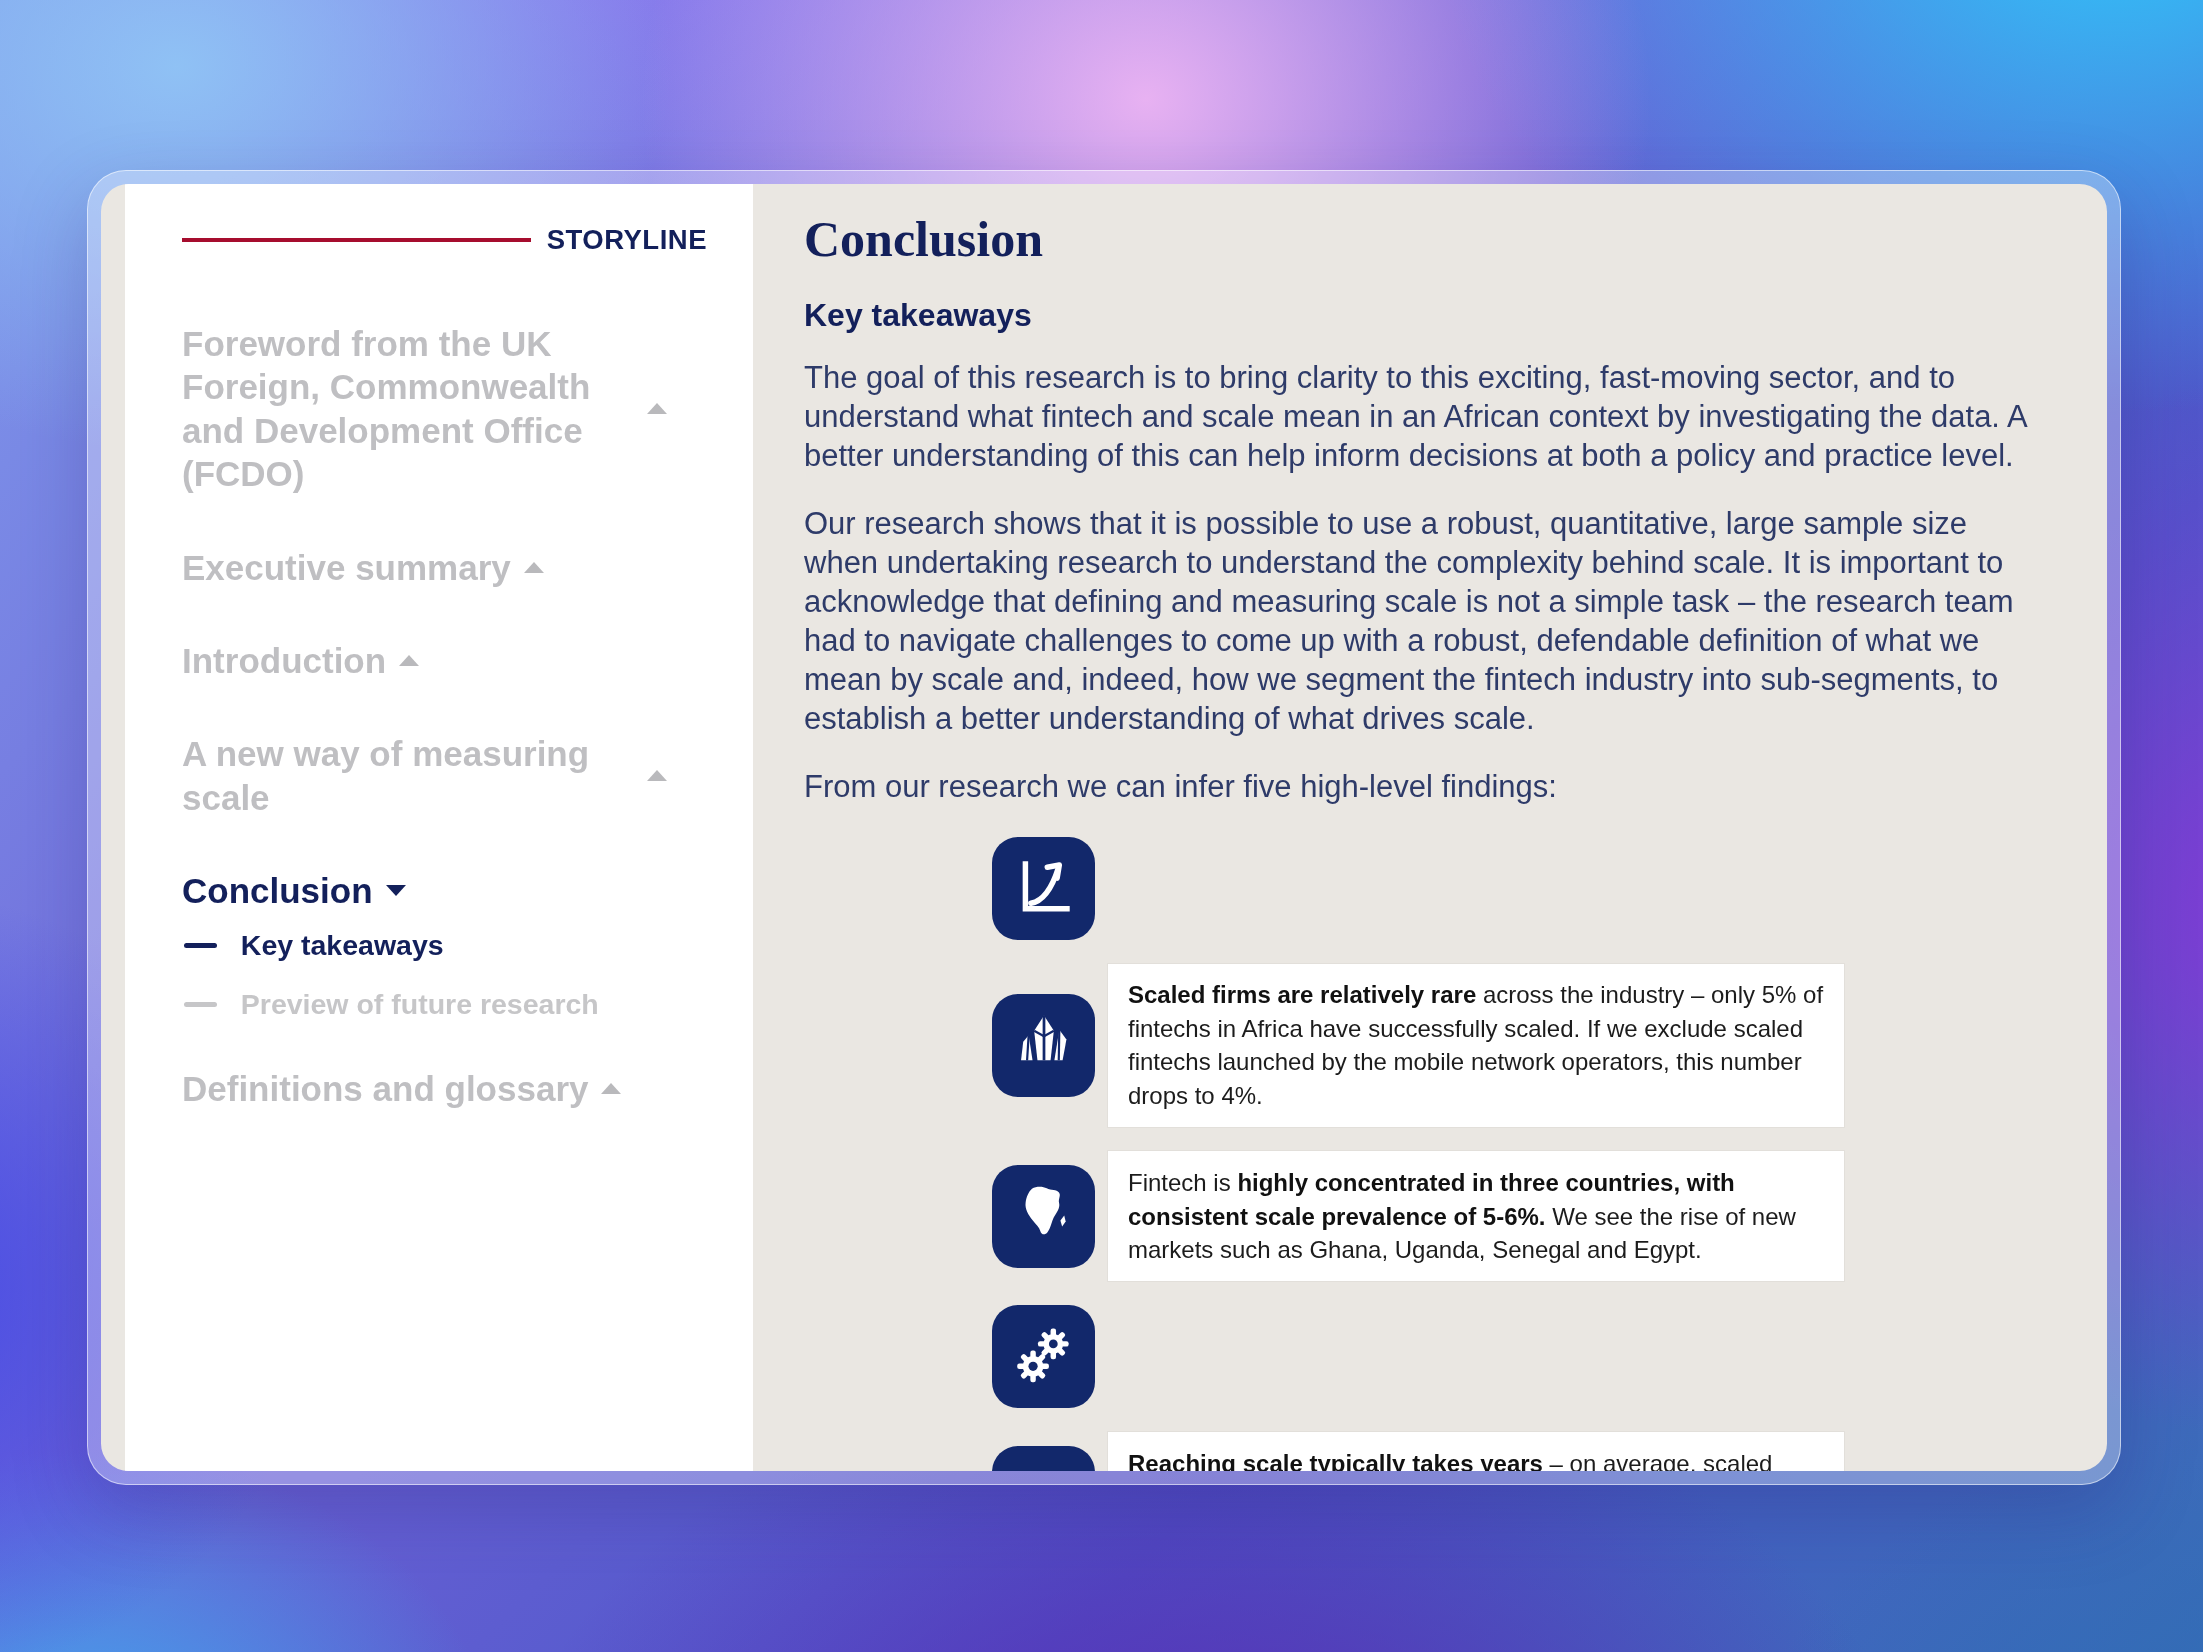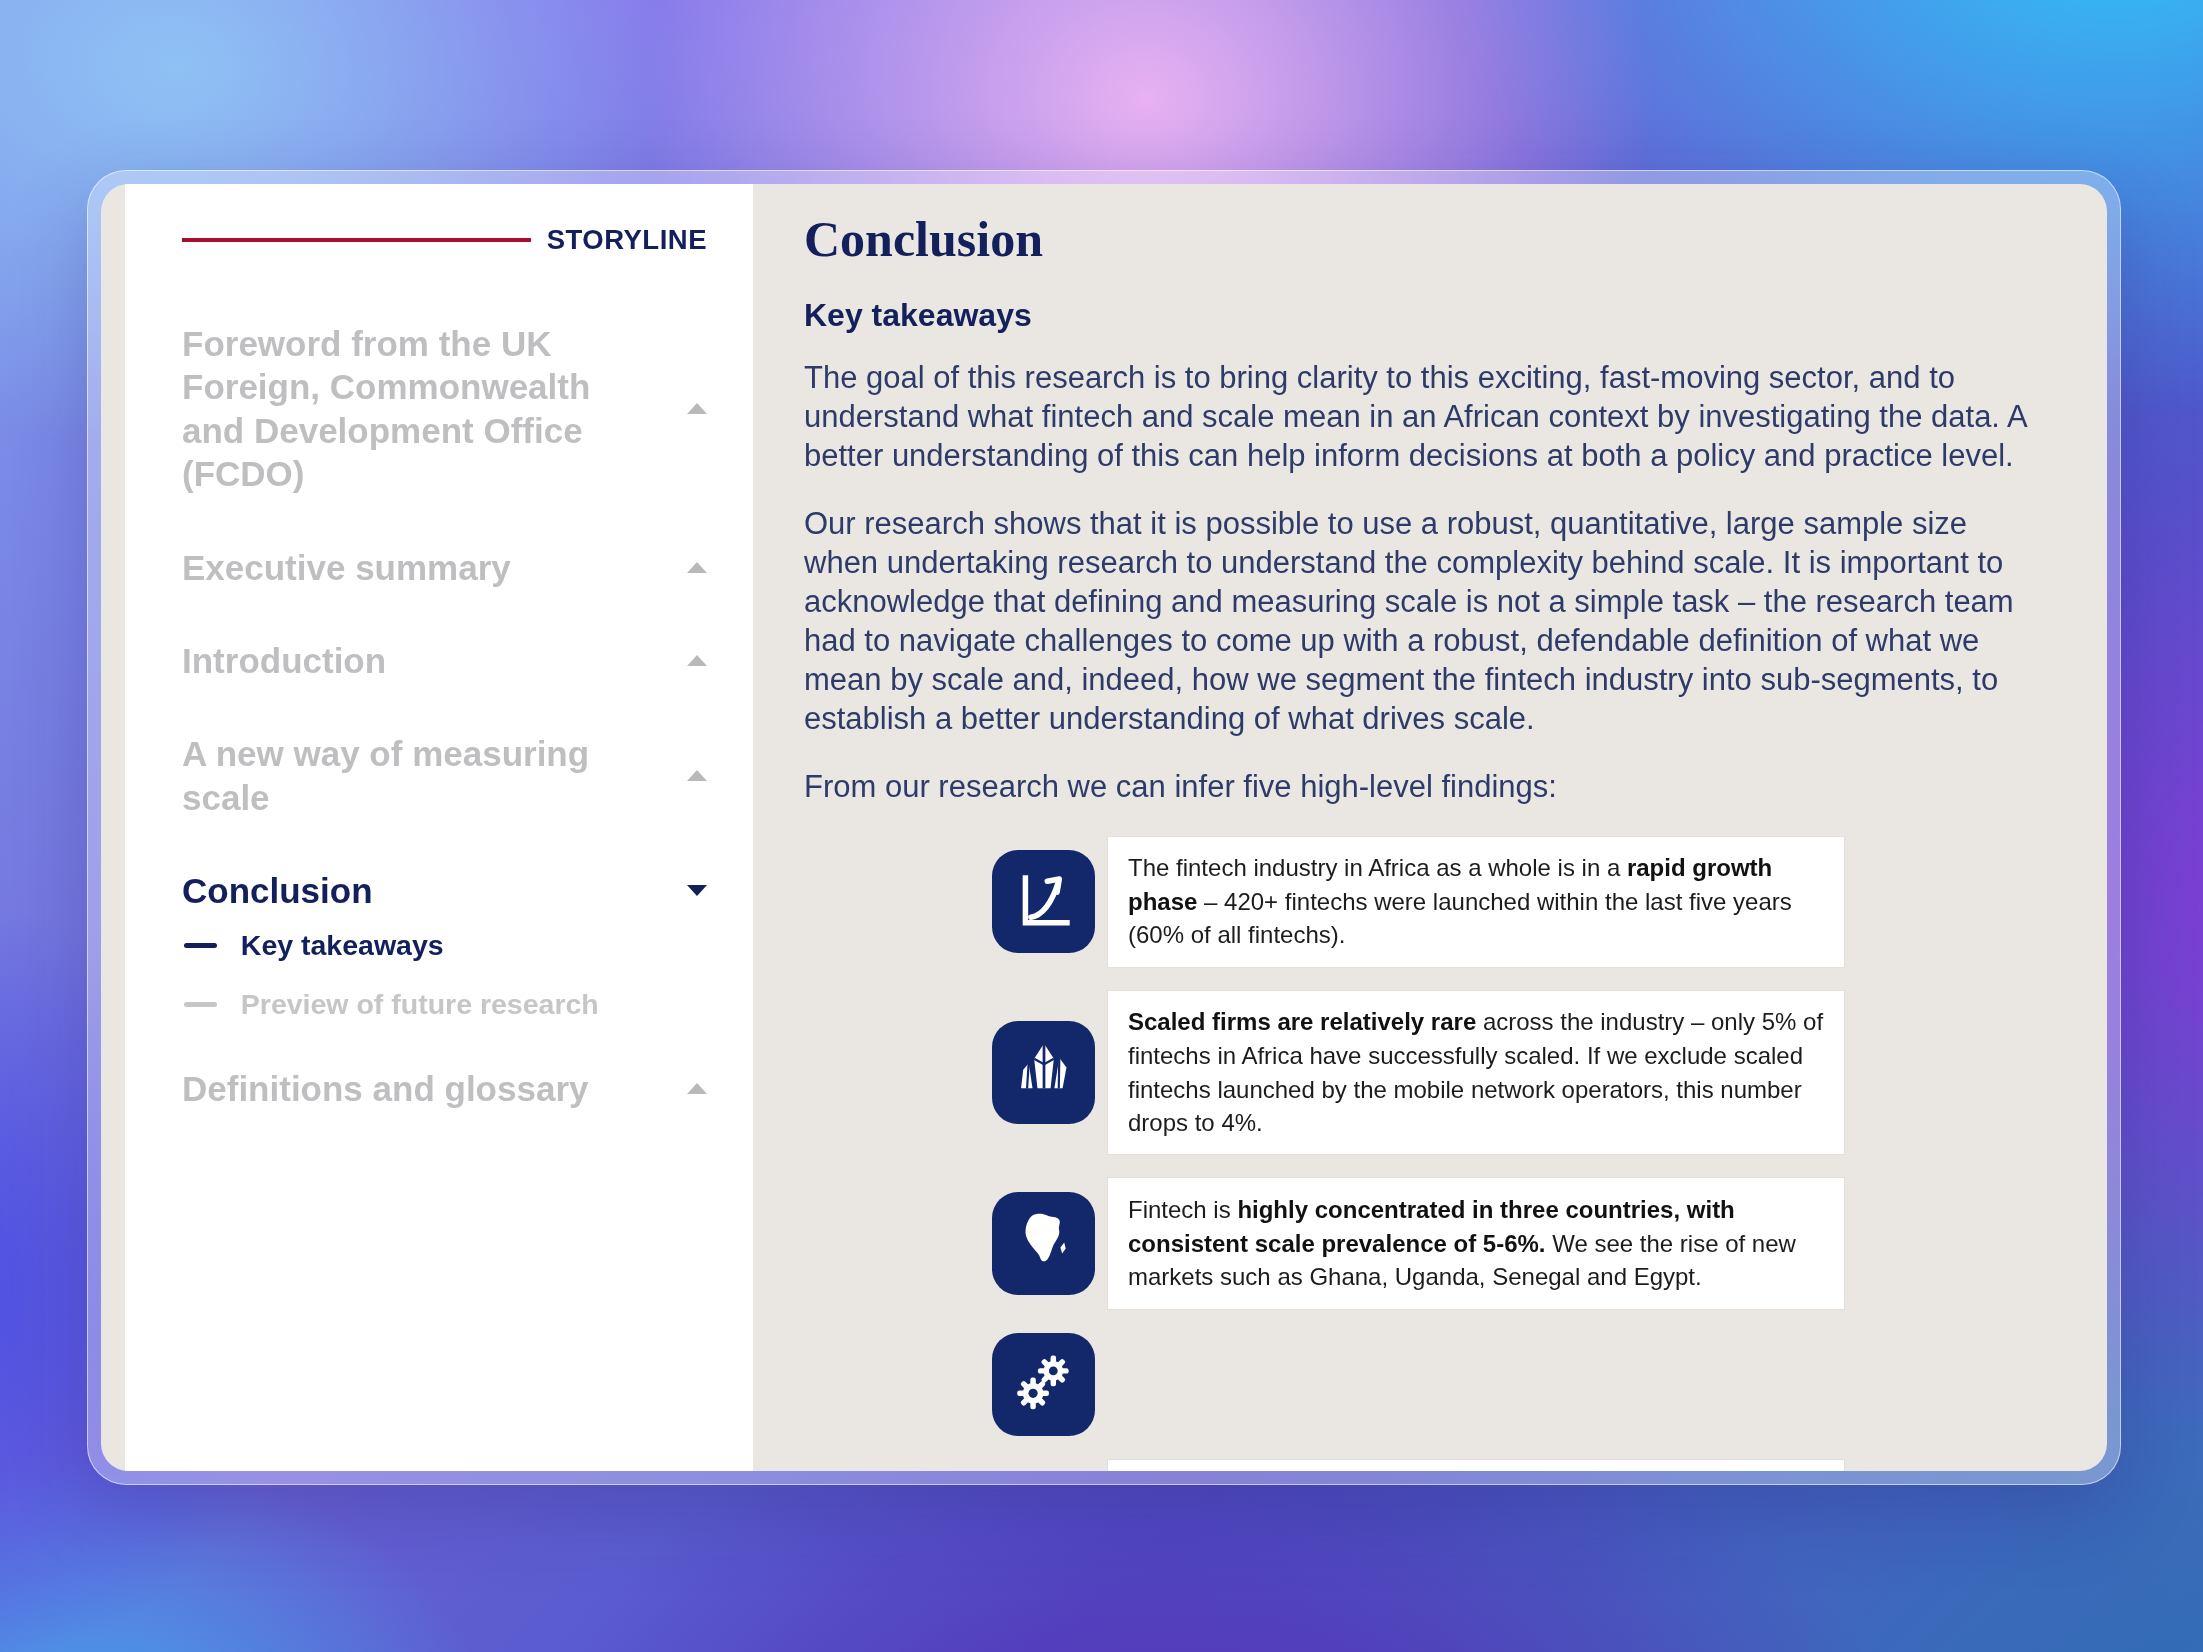--- a/index.html
+++ b/index.html
@@ -41,21 +41,21 @@
   }
   
   .sidebar{
     position:absolute;left:24px;top:0;bottom:0;width:628px;
     background:#ffffff;
     padding:40px 46px 0 57px;
   }
   .storyline-head{display:flex;align-items:center;gap:16px;margin-bottom:66px;}
   .storyline-line{flex:1;height:4.6px;background:var(--red);}
   .storyline-label{font-size:27.5px;font-weight:700;color:var(--navy);letter-spacing:0.5px;white-space:nowrap;}
-  .nav-item{display:flex;justify-content:space-between;align-items:center;margin-bottom:50px;cursor:pointer;}
+  .nav-item{display:flex;align-items:center;margin-bottom:50px;cursor:pointer;}
   .nav-label{font-size:35px;font-weight:700;line-height:1.24;max-width:452px;color:var(--muted);}
   .nav-item.active .nav-label{color:var(--navy);}
   .nav-item.expanded{margin-bottom:16.5px;}
   .chev{width:0;height:0;border-left:10px solid transparent;border-right:10px solid transparent;flex:none;margin-left:13px;}
   .chev.up{border-bottom:11px solid #b9b9bc;}
   .chev.down{border-top:11px solid var(--navy);}
   .sub-list{margin:0 0 46px 1.8px;}
   .sub-item{display:flex;align-items:center;gap:24px;margin-bottom:26px;cursor:pointer;font-size:28.5px;font-weight:700;color:#c6c6c8;}
   .sub-item.active{color:var(--navy);}
   .sub-dash{width:33px;height:4.6px;border-radius:2.8px;background:currentColor;flex:none;}
@@ -147,23 +147,20 @@
       <p class="para p2">Our research shows that it is possible to use a robust, quantitative, large sample size when undertaking research to understand the complexity behind scale. It is important to acknowledge that defining and measuring scale is not a simple task – the research team had to navigate challenges to come up with a robust, defendable definition of what we mean by scale and, indeed, how we segment the fintech industry into sub-segments, to establish a better understanding of what drives scale.</p>
       <p class="para p3">From our research we can infer five high-level findings:</p>
       <div id="findings" class="findings">
           <div class="finding-row">
             <div class="icon-tile">
               <svg viewBox="0 0 64 64" fill="none" stroke="#fff" stroke-width="5" stroke-linecap="square">
                 <path d="M15 10 V51 H53"></path>
                 <path d="M20 46 C31 44 39 33 45 14" stroke-linecap="round"></path>
                 <path d="M35 13 L46 11 L44 23" stroke-linejoin="round" stroke-linecap="round"></path>
               </svg>
-            </div>
-            <div class="finding-card">
-              <div class="finding-text"><span>The fintech industry in Africa as a whole is in a </span><strong>rapid growth phase</strong><span> – 420+ fintechs were launched within the last five years (60% of all fintechs).</span></div>
             </div>
           </div>
           <div class="finding-row">
             <div class="icon-tile">
               <svg viewBox="0 0 64 64">
                 <polygon fill="#fff" points="32,5 41,19 38,46 26,46 23,19"></polygon>
                 <line x1="32" y1="5" x2="32" y2="46" stroke="#12286b" stroke-width="2.5"></line>
                 <line x1="23" y1="19" x2="32" y2="24" stroke="#12286b" stroke-width="2"></line>
                 <line x1="41" y1="19" x2="32" y2="24" stroke="#12286b" stroke-width="2"></line>
                 <polygon fill="#fff" points="13,29 18,23 21.5,46 11,46"></polygon>

